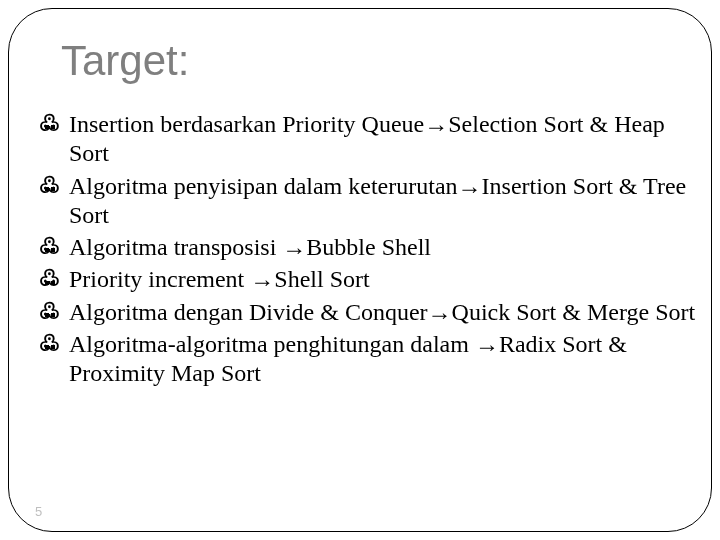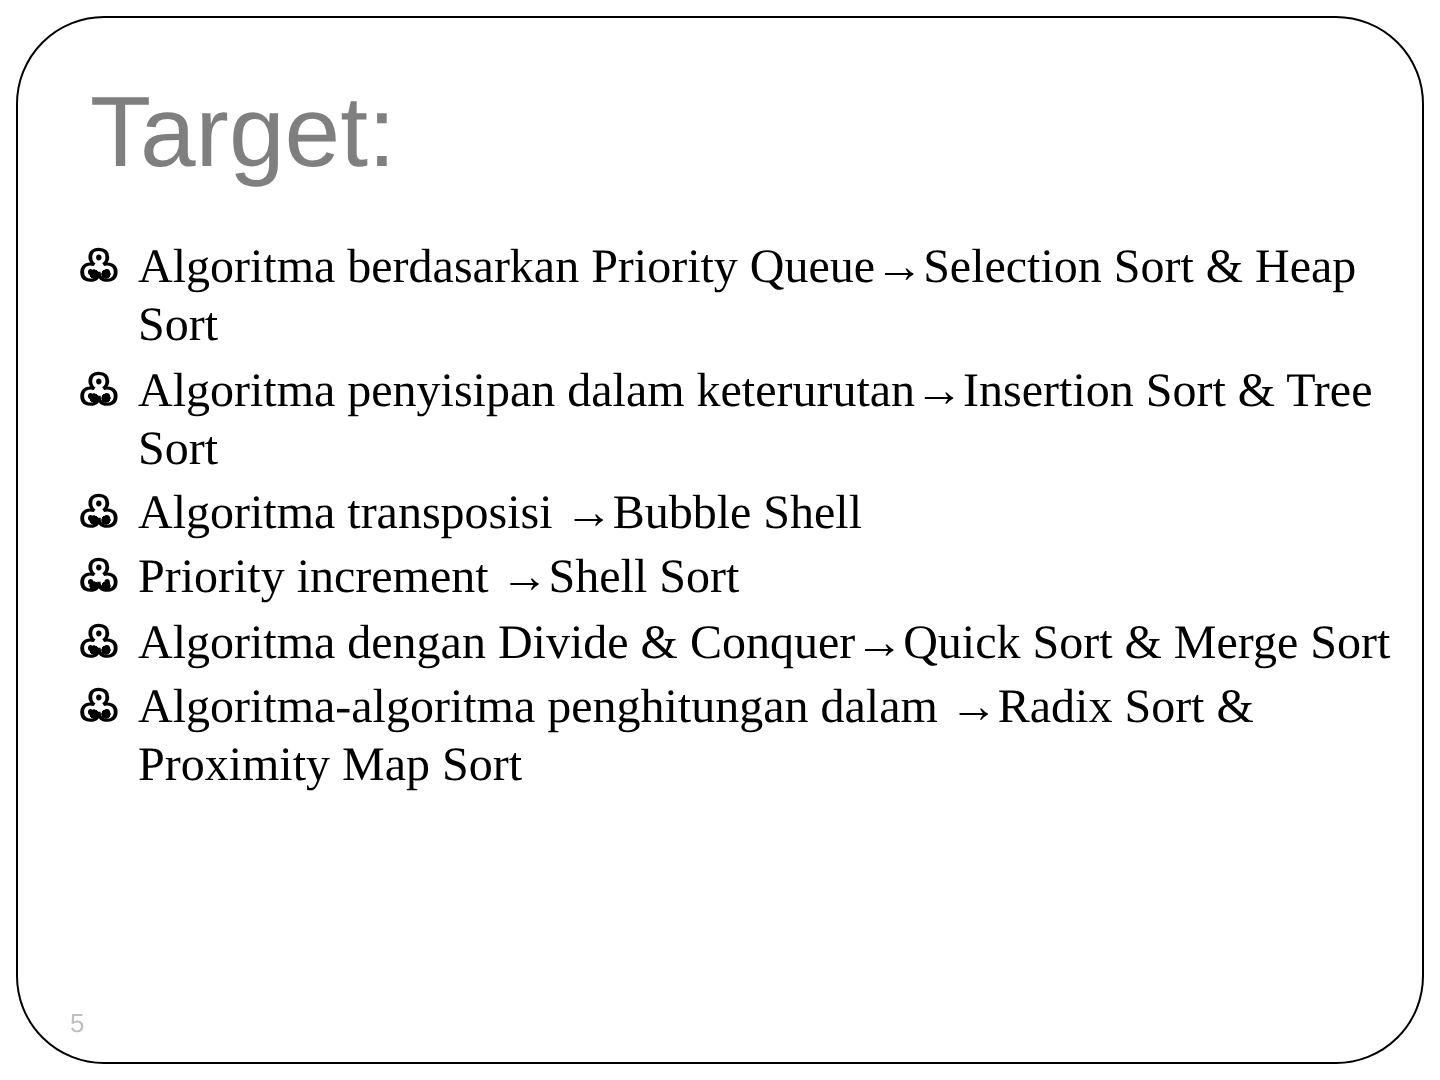--- a/index.html
+++ b/index.html
@@ -24,23 +24,23 @@
     left: 8px;
     right: 8px;
     bottom: 8px;
     border: 1.5px solid #000;
     border-radius: 44px;
     box-sizing: border-box;
     padding: 24px 10px 18px 34px;
   }
   .title {
     font-family: Arial, Helvetica, sans-serif;
-    font-size: 50px;
+    font-size: 42px;
     color: #7f7f7f;
-    margin: 4px 0 24px 2px;
+    margin: 4px 0 24px 18px;
     font-weight: 400;
   }
   .bullets {
     font-size: 24px;
     line-height: 1.22;
   }
   .item {
     position: relative;
     padding-left: 26px;
     margin: 0 0 2px 0;
@@ -86,21 +86,21 @@
 </head>
 <body>
 
 <div class="slide">
   <div class="frame">
     <div class="title">Target:</div>
     <div class="bullets">
 
       <div class="item">
         <span class="bullet-glyph">߷</span>
-        <span>Algoritma berdasarkan Priority Queue</span><span class="arrow">→</span><span>Selection Sort &amp; Heap Sort</span>
+        <span>Insertion berdasarkan Priority Queue</span><span class="arrow">→</span><span>Selection Sort &amp; Heap Sort</span>
       </div>
 
       <div class="item">
         <span class="bullet-glyph">߷</span>
         <span>Algoritma penyisipan dalam keterurutan</span><span class="arrow">→</span><span>Insertion Sort &amp; Tree Sort</span>
       </div>
 
       <div class="item">
         <span class="bullet-glyph">߷</span>
         <span>Algoritma transposisi </span><span class="arrow">→</span><span>Bubble Shell</span>

